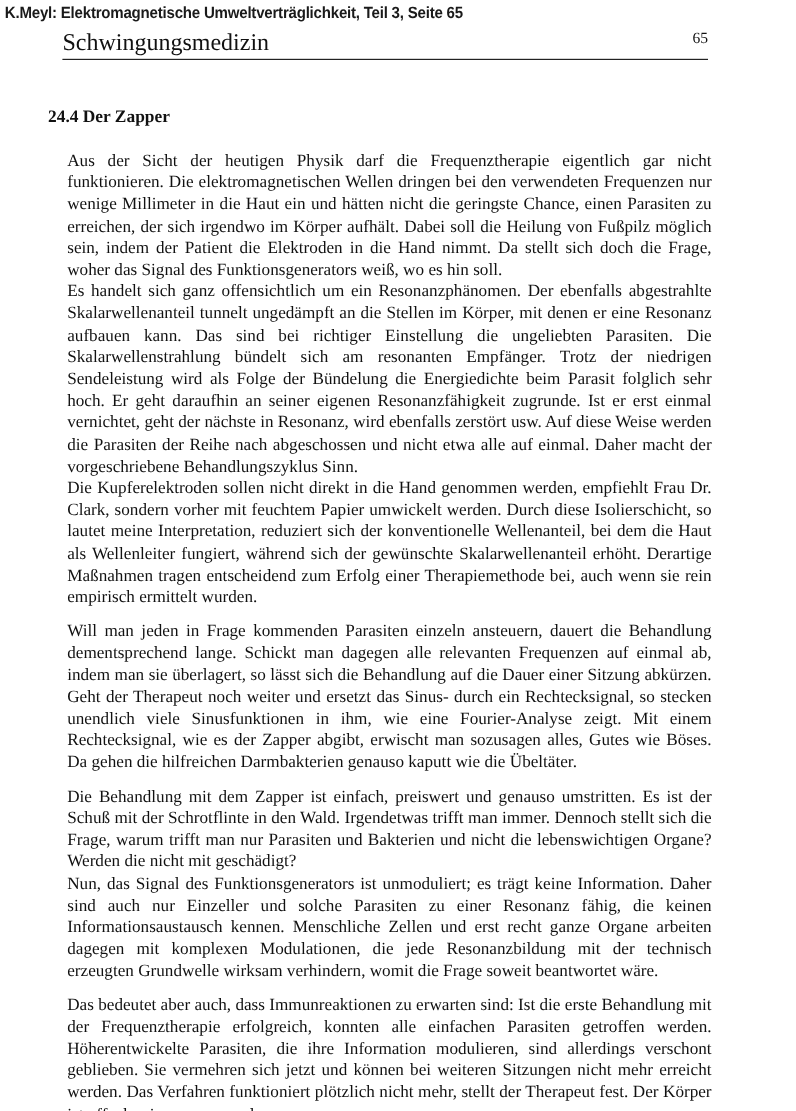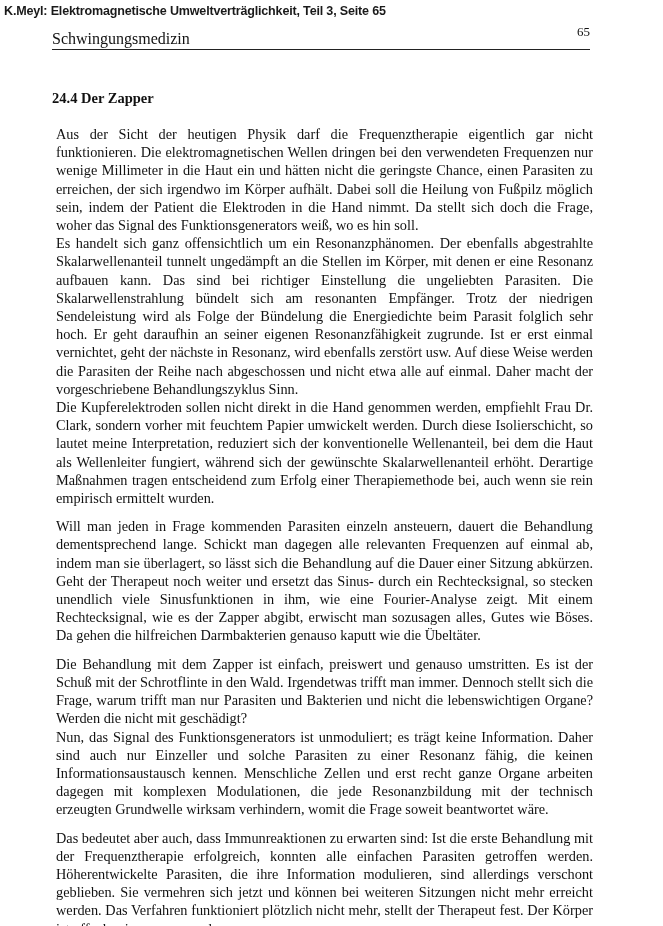--- a/index.html
+++ b/index.html
@@ -8,24 +8,24 @@
     position:absolute; left:4px; top:3px;
     font-family:"Liberation Sans", sans-serif; font-weight:bold;
     font-size:13.5px; color:#1a1a1a; letter-spacing:-0.2px;
     transform:scaleX(0.93); transform-origin:left top;
   }
   .running-head {
     position:absolute; left:52px; width:538px; top:24px; height:25px;
     border-bottom:1.5px solid #222;
     font-family:"Liberation Serif", serif;
   }
-  .running-title { position:absolute; left:0; bottom:1px; font-size:16px; }
+  .running-title { position:absolute; left:0; bottom:1px; font-size:20px; }
   .page-number { position:absolute; right:0; top:0; font-size:13px; }
   .section-heading {
-    position:absolute; left:52px; top:90px;
+    position:absolute; left:40px; top:90px;
     font-family:"Liberation Serif", serif; font-weight:bold; font-size:14.5px;
   }
   .body-text {
     position:absolute; left:56px; width:537px; top:125px;
     font-family:"Liberation Serif", serif; font-size:14.3px; line-height:18.2px;
     text-align:justify;
   }
   .para { margin:0;font-family:Liberation Serif, serif; }
   .para.gap { margin-top:10px; }
 </style>

